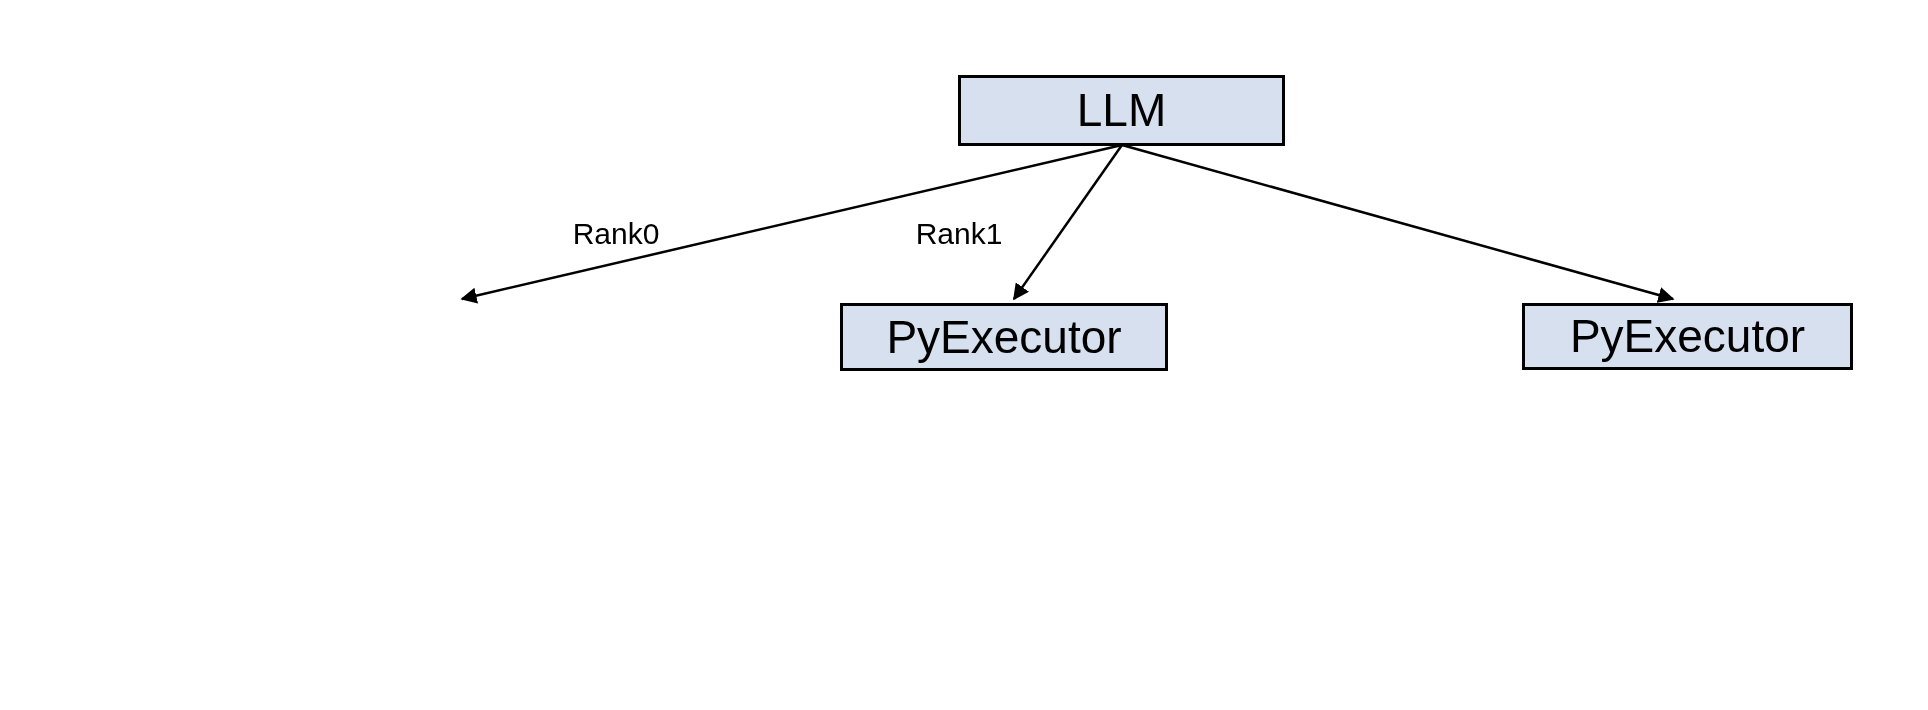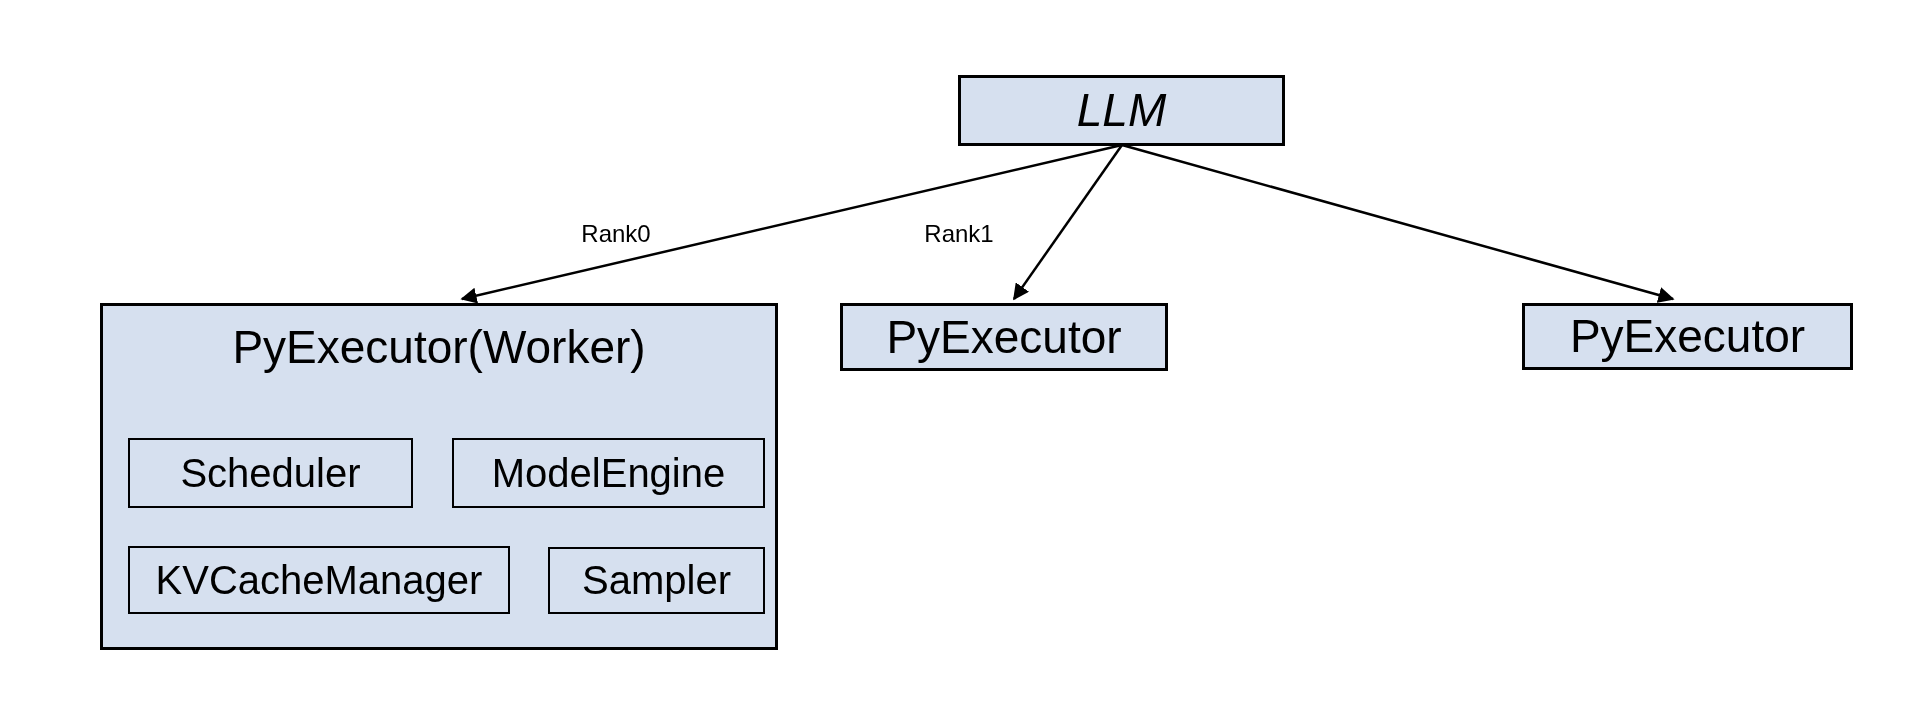--- a/index.html
+++ b/index.html
@@ -28,21 +28,21 @@
     background: #d6e0ef;
     border: 3px solid #000000;
     text-align: center;
   }
   .node-label {
     font-size: 46px;
     line-height: 1;
     white-space: nowrap;
   }
   .llm-box       { left: 958px;  top: 75px;  width: 327px; height: 71px; }
-  .llm-box .node-label { line-height: 65px; font-style: italic; }
+  .llm-box .node-label { line-height: 65px; }
   .pyexec-mid    { left: 840px;  top: 303px; width: 328px; height: 68px; }
   .pyexec-mid .node-label   { line-height: 62px; }
   .pyexec-right  { left: 1522px; top: 303px; width: 331px; height: 67px; }
   .pyexec-right .node-label { line-height: 61px; }
 
   .worker-box {
     left: 100px; top: 303px;
     width: 678px; height: 347px;
   }
   .worker-title {
@@ -65,21 +65,21 @@
   }
   .comp-scheduler   { left: 25px;  top: 132px; width: 285px; height: 70px; line-height: 66px; }
   .comp-modelengine { left: 349px; top: 132px; width: 313px; height: 70px; line-height: 66px; }
   .comp-kvcache     { left: 25px;  top: 240px; width: 382px; height: 68px; line-height: 64px; }
   .comp-sampler     { left: 445px; top: 241px; width: 217px; height: 67px; line-height: 63px; }
 
   .edge-label {
     position: absolute;
     top: 214px;
     transform: translateX(-50%);
-    font-size: 24px;
+    font-size: 30px;
     line-height: 40px;
     white-space: nowrap;
   }
   .edge-label-rank0  { left: 616px; }
   .edge-label-rank1  { left: 959px; text-align: center; }
   .edge-label-rankn  { left: 1535px; }
 </style>
 </head>
 <body>
 
@@ -96,27 +96,20 @@
     <line x1="1122" y1="145" x2="1673" y2="299" stroke="#000000" stroke-width="2.5" marker-end="url(#arrowhead)"></line>
   </svg>
 
   <div class="node llm-box">
     <div class="node-label">LLM</div>
   </div>
 
   <div class="edge-label edge-label-rank0">Rank0</div>
   <div class="edge-label edge-label-rank1">Rank1</div>
 
-  <div class="node worker-box">
-    <div class="worker-title">PyExecutor(Worker)</div>
-    <div class="component comp-scheduler">Scheduler</div>
-    <div class="component comp-modelengine">ModelEngine</div>
-    <div class="component comp-kvcache">KVCacheManager</div>
-    <div class="component comp-sampler">Sampler</div>
-  </div>
 
   <div class="node pyexec-mid">
     <div class="node-label">PyExecutor</div>
   </div>
 
   <div class="node pyexec-right">
     <div class="node-label">PyExecutor</div>
   </div>
 
 </div>

